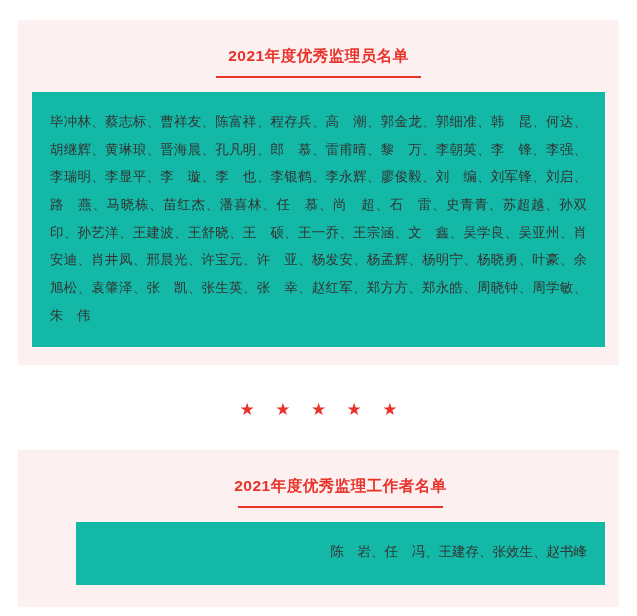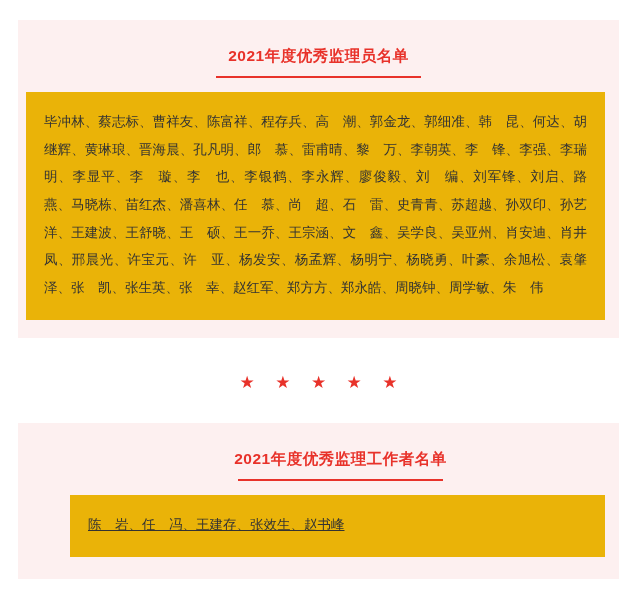--- a/index.html
+++ b/index.html
@@ -34,35 +34,34 @@
     padding: 12px 0 2px 0;
     margin: 0;
   }
   .title-rule {
     width: 205px;
     height: 2px;
     background: #e8322a;
     margin: 7px auto 0 auto;
   }
   .names-box {
-    background: #eab308;
-    margin: 14px 14px 0 8px;
+    background: #14b8a6;
+    margin: 14px 14px 0 14px;
     padding: 16px 18px 18px 18px;
     box-sizing: border-box;
     color: #333333;
     font-size: 13.5px;
     line-height: 2.05;
     text-align: justify;
     text-justify: inter-ideograph;
   }
   .names-box.centered {
-    text-align: left;
+    text-align: right;
     padding: 18px 18px 20px 18px;
     line-height: 1.8;
-    text-decoration: underline;
   }
   .stars {
     text-align: center;
     padding: 34px 0 30px 0;
     letter-spacing: 8px;
   }
   .star {
     color: #e8322a;
     font-size: 17px;
     display: inline-block;

